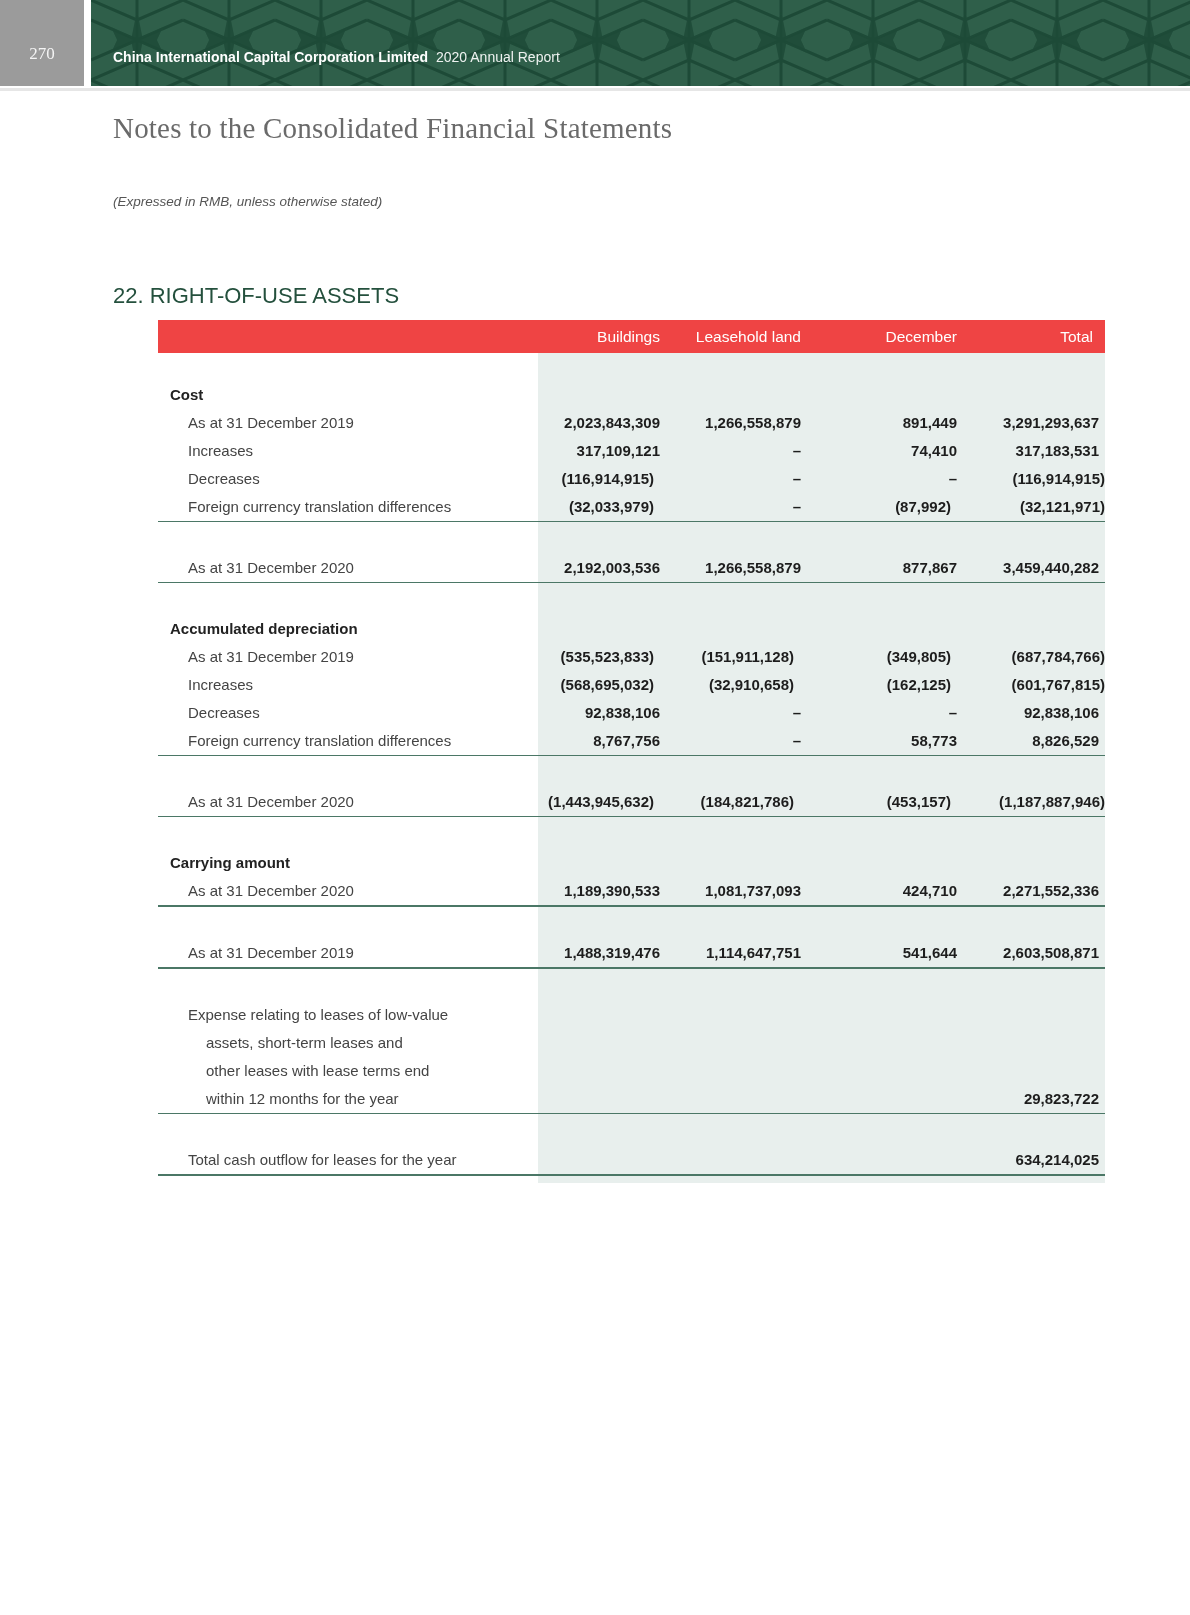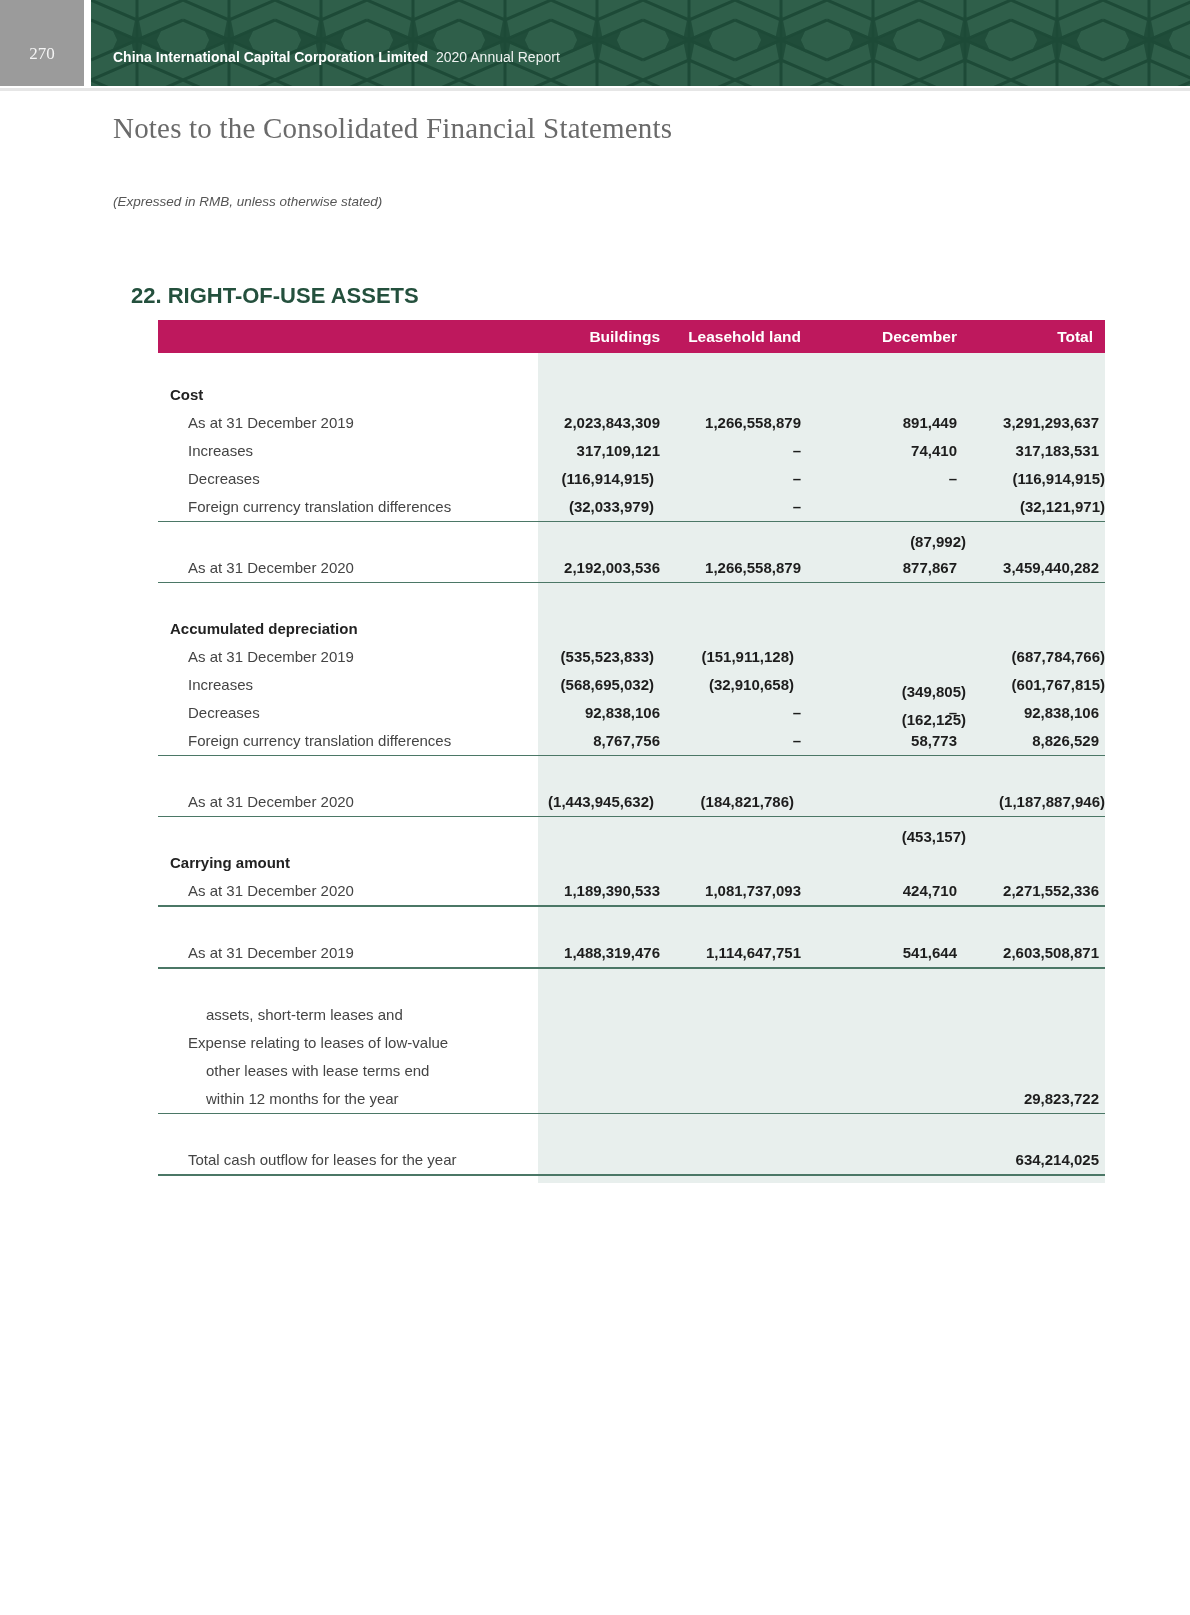--- a/index.html
+++ b/index.html
@@ -25,37 +25,37 @@
   .underline-bar { position: absolute; left: 0; top: 88px; width: 1190px; height: 3px; background: #e6e6e6; }
 
   .page-title {
     position: absolute; left: 113px; top: 112px; font-family: "Liberation Serif", serif;
     font-size: 29px; color: #6a6a6a; letter-spacing: 0.2px;
   }
   .subtitle {
     position: absolute; left: 113px; top: 194px; font-size: 13.5px; font-style: italic; color: #555;
   }
   .section-title {
-    position: absolute; left: 131px; top: 283px; font-size: 22px; font-weight: bold; color: #24503d;
+    position: absolute; left: 113px; top: 283px; font-size: 22px; font-weight: normal; color: #24503d;
   }
 
   .tbl-wrap { position: absolute; left: 158px; top: 320px; width: 947px; }
   .shade { position: absolute; left: 380px; top: 33px; width: 567px; height: 830px; background: #e8efed; }
   .thead {
-    position: relative; height: 33px; background: #be185d; color: #fff; font-weight: bold; font-size: 15.5px;
+    position: relative; height: 33px; background: #ef4444; color: #fff; font-weight: normal; font-size: 15.5px;
   }
   .thead span { position: absolute; top: 8px; text-align: right; }
   .row { position: relative; height: 28px; font-size: 15px; }
   .row .lbl { position: absolute; top: 5px; color: #444; white-space: nowrap; }
   .row .lbl.hdr { left: 12px; font-weight: bold; color: #222; }
   .row .lbl.ind { left: 30px; font-weight: normal; }
   .row .lbl.ind2 { left: 48px; }
   .row .num { position: absolute; top: 5px; text-align: right; font-weight: bold; color: #1d1d1d; white-space: nowrap; }
   .c1 { right: 445px; } .c2 { right: 304px; } .c3 { right: 148px; } .c4 { right: 6px; }
-  .c1p { right: 451px; } .c2p { right: 311px; } .c3p { right: 139px; margin-top: 35px; } .c4p { right: 0px; }
+  .c1p { right: 451px; } .c2p { right: 311px; } .c3p { right: 154px; } .c4p { right: 0px; }
   .rule { position: relative; height: 0; border-top: 1.5px solid #4b7766; }
   .rule.thick { border-top: 2.5px solid #4b7766; }
   .gap { height: 32px; position: relative; }
 </style>
 </head>
 <body>
 
 <div class="topbar">
   <div class="pagebox">270</div>
   <div class="banner">
@@ -198,24 +198,24 @@
     <span class="lbl ind">As at 31 December 2019</span>
     <span class="num c1">1,488,319,476</span>
     <span class="num c2">1,114,647,751</span>
     <span class="num c3">541,644</span>
     <span class="num c4">2,603,508,871</span>
   </div>
   <div class="rule thick"></div>
 
   <div class="gap"></div>
   <div class="row">
+    <span class="lbl ind">Expense relating to leases of low-value</span>
+  </div>
+  <div class="row">
     <span class="lbl ind2">assets, short-term leases and</span>
-  </div>
-  <div class="row">
-    <span class="lbl ind">Expense relating to leases of low-value</span>
   </div>
   <div class="row">
     <span class="lbl ind2">other leases with lease terms end</span>
   </div>
   <div class="row">
     <span class="lbl ind2">within 12 months for the year</span>
     <span class="num c4">29,823,722</span>
   </div>
   <div class="rule"></div>
   <div class="gap"></div>

